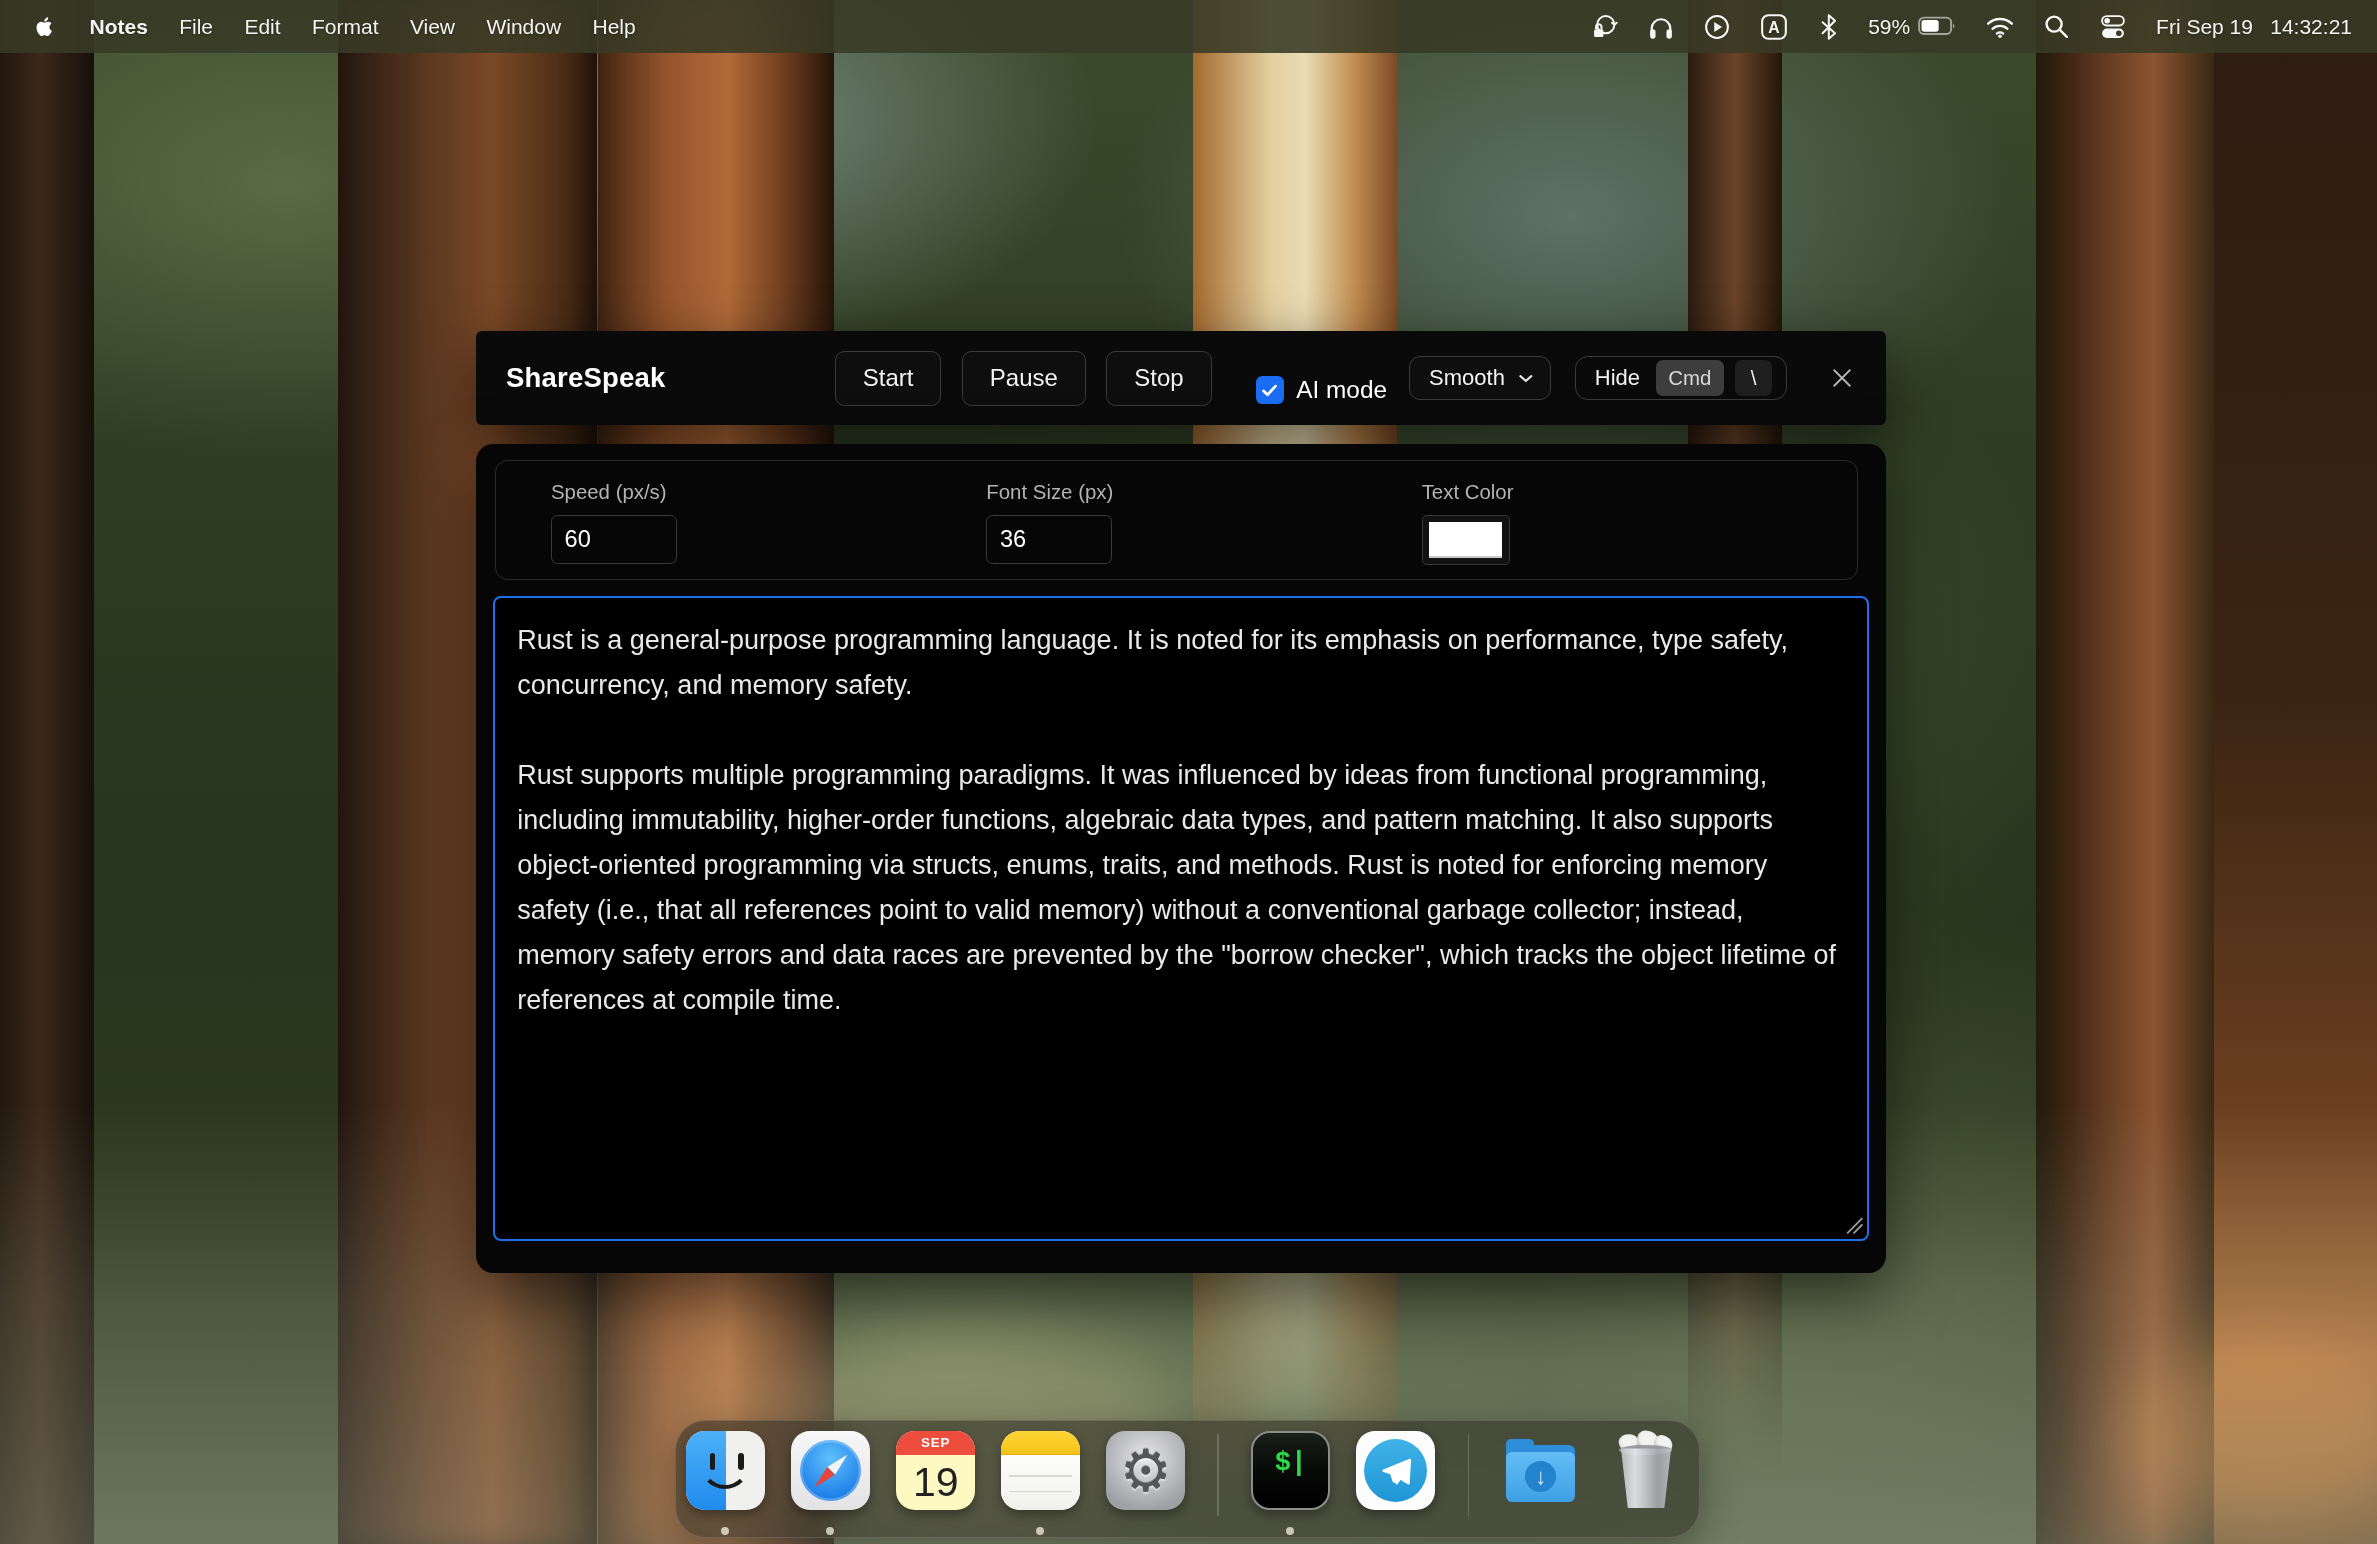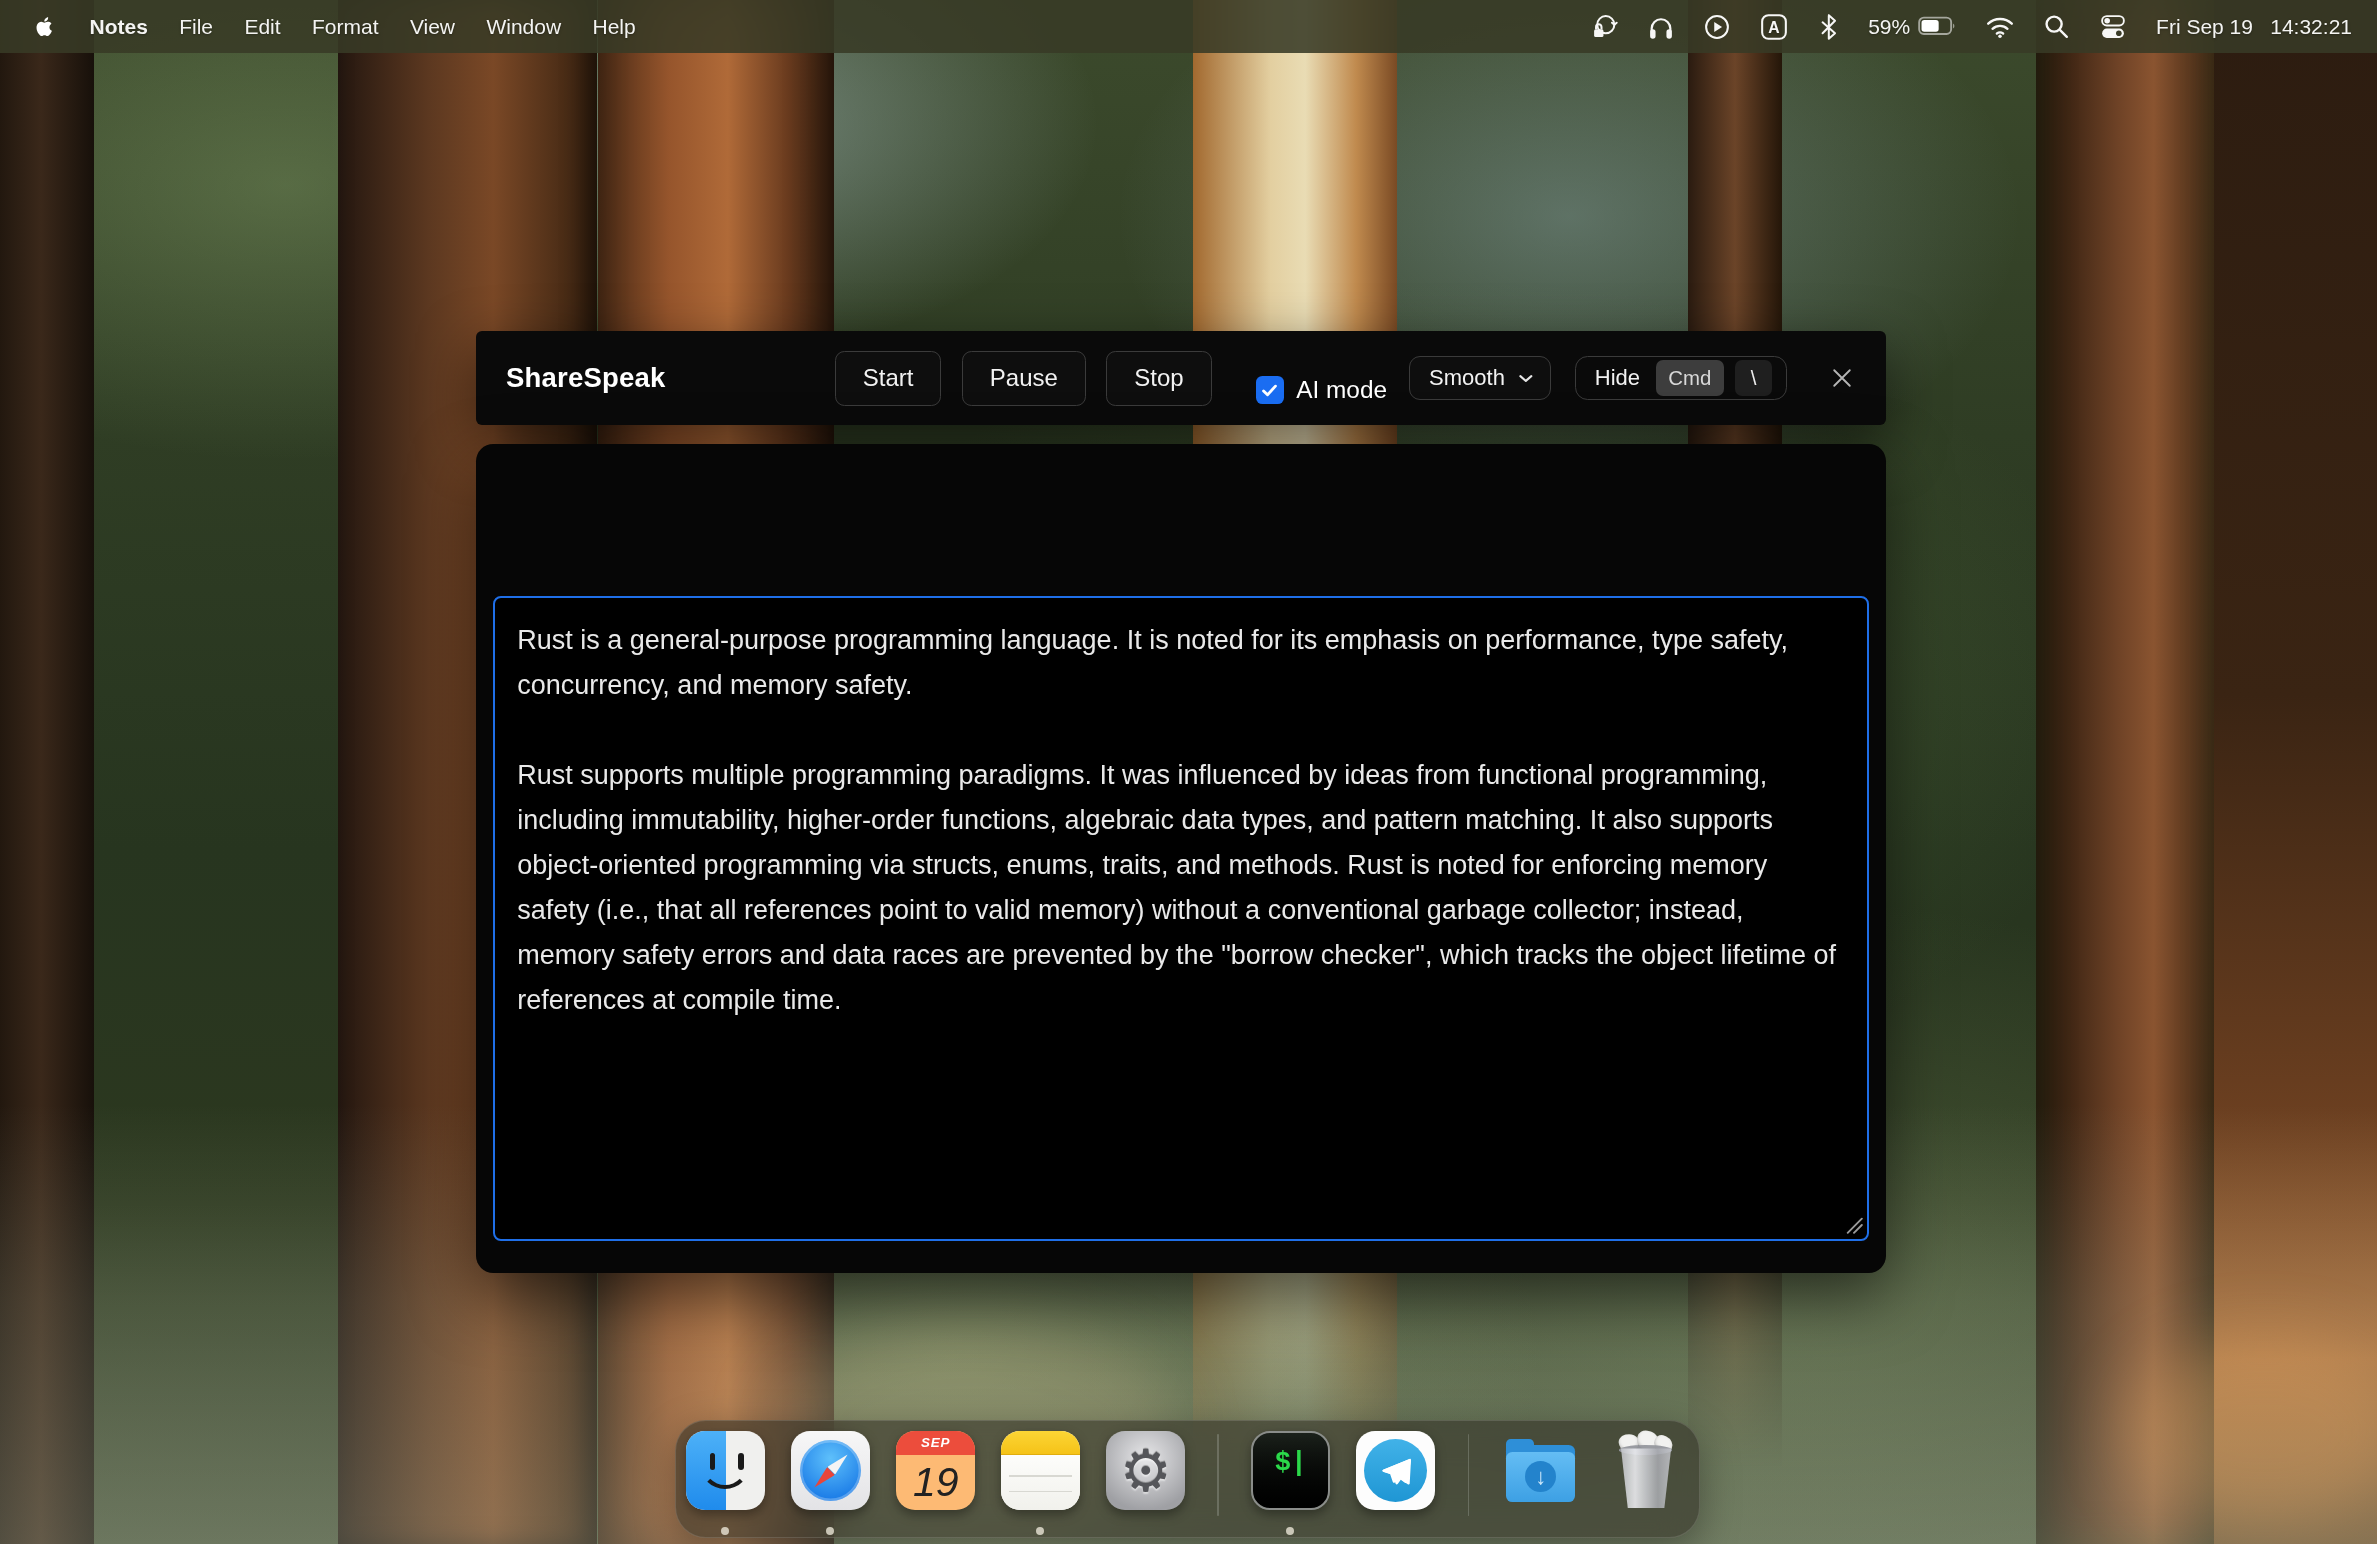--- a/index.html
+++ b/index.html
@@ -138,21 +138,21 @@
   .safari-dial { width:61px; height:61px; border-radius:50%;
     background:radial-gradient(circle at 50% 30%, #5ec0fb, #1e7fe8 75%);
     position:relative; box-shadow:inset 0 0 0 2.4px rgba(255,255,255,.25); }
   .safari-needle { position:absolute; left:50%; top:50%; width:47px; height:11px;
     transform:translate(-50%,-50%) rotate(-45deg); }
   .needle-red { position:absolute; left:0; top:0; width:50%; height:100%;
     clip-path:polygon(0 50%, 100% 0, 100% 100%); background:#e8453a; }
   .needle-white { position:absolute; right:0; top:0; width:50%; height:100%;
     clip-path:polygon(0 0, 100% 50%, 0 100%); background:#f4f4f4; }
   
-  .icon-calendar { background:#fdba74; display:flex; flex-direction:column;font-style:italic; }
+  .icon-calendar { background:#fef9c3; display:flex; flex-direction:column; }
   .cal-top { height:23.6px; background:#ec4d3c; color:#fff; font-size:13.4px; font-weight:700;
     display:flex; align-items:center; justify-content:center; letter-spacing:0.8px; }
   .cal-day { flex:1; display:flex; align-items:center; justify-content:center;
     font-size:41px; font-weight:300; color:#222; }
   
   .icon-notes { background:#fff; display:flex; flex-direction:column; }
   .notes-top { height:23.6px; background:linear-gradient(180deg,#fcd535,#f5c318); border-bottom:1.6px solid #e0ad0e; }
   .notes-body { flex:1; position:relative; background:linear-gradient(180deg,#fdfdfb,#f1f1ec); }
   .notes-line { position:absolute; left:7.9px; right:7.9px; height:1.6px; background:#d8d8d2; }
   
@@ -324,20 +324,36 @@
     </div>
     <div class="close-btn">
       <svg width="28" height="28" viewBox="0 0 36 36" stroke="#b5b5b5" stroke-width="2.4" stroke-linecap="round">
           <path d="M8 8l20 20M28 8L8 28"></path>
         </svg>
     </div>
   </div>
 </div>
 
 <div class="win-main">
+  <div class="controls-panel">
+    <div>
+      <div class="ctrl-label">Speed (px/s)</div>
+      <input class="ctrl-input" type="text" value="60" style="">
+    </div>
+    <div>
+      <div class="ctrl-label">Font Size (px)</div>
+      <input class="ctrl-input" type="text" value="36" style="">
+    </div>
+    <div>
+      <div class="ctrl-label">Text Color</div>
+      <div class="color-box">
+        <div class="color-swatch"></div>
+      </div>
+    </div>
+  </div>
 
   <div class="textarea-wrap">
     <textarea class="prompter-text" spellcheck="false" style="">Rust is a general-purpose programming language. It is noted for its emphasis on performance, type safety, concurrency, and memory safety.
 
 Rust supports multiple programming paradigms. It was influenced by ideas from functional programming, including immutability, higher-order functions, algebraic data types, and pattern matching. It also supports object-oriented programming via structs, enums, traits, and methods. Rust is noted for enforcing memory safety (i.e., that all references point to valid memory) without a conventional garbage collector; instead, memory safety errors and data races are prevented by the "borrow checker", which tracks the object lifetime of references at compile time.</textarea>
     <svg class="resize-grip" width="20.4" height="20.4" viewBox="0 0 26 26" stroke="#9a9a9a" stroke-width="2.4" stroke-linecap="round">
         <path d="M6 24L24 6M14 24l10-10"></path>
       </svg>
   </div>
 </div>

